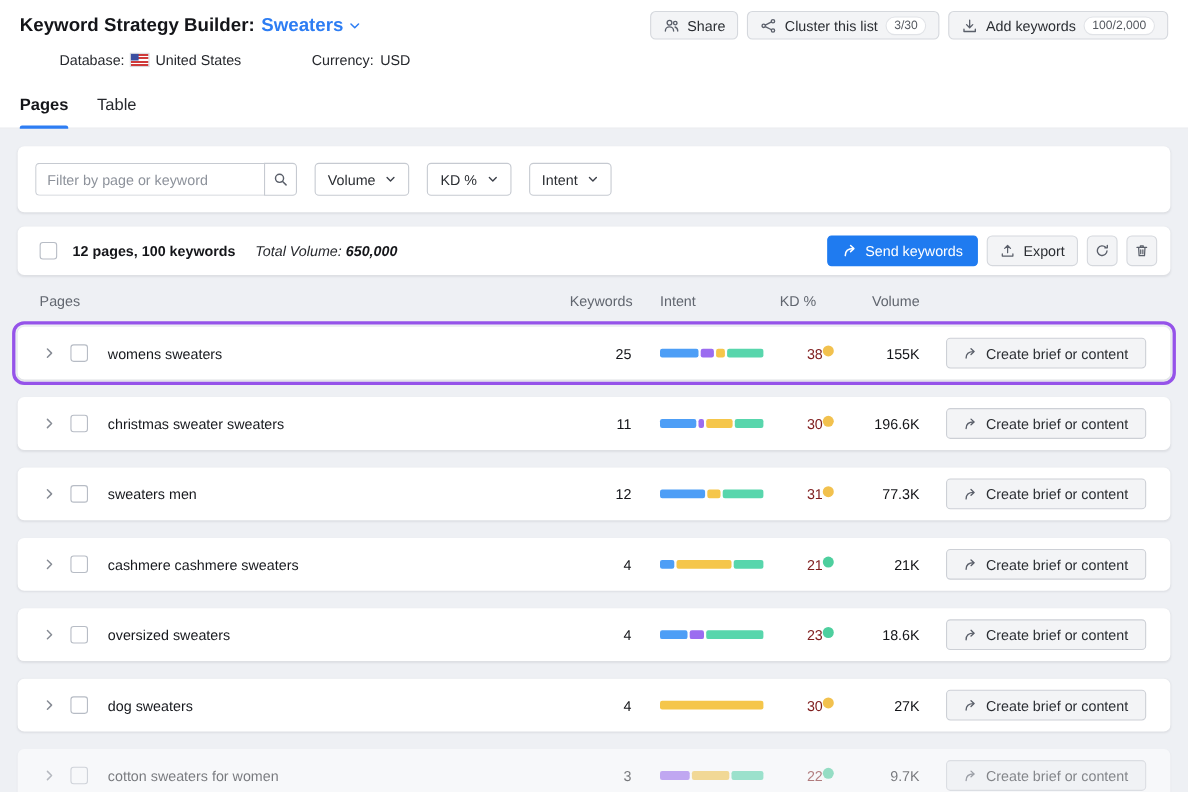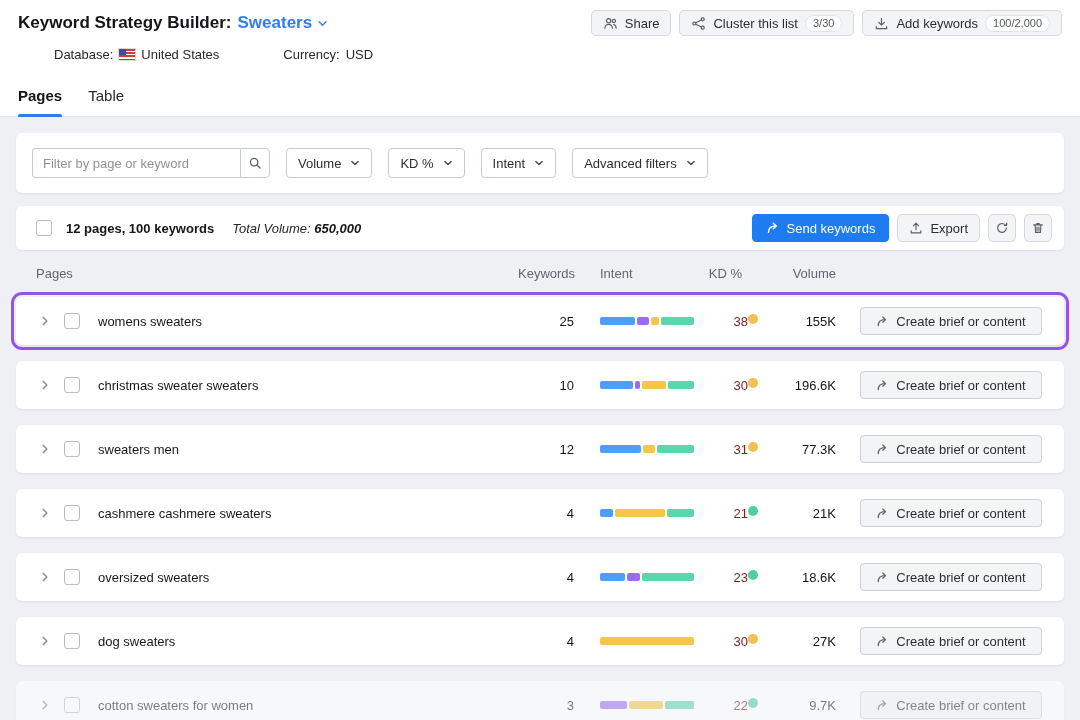--- a/index.html
+++ b/index.html
@@ -205,28 +205,20 @@
         </span>
     </button>
     <button class="dd">
       <span>Intent</span>
       <span>
           <svg width="10" height="10" viewBox="0 0 16 16">
             <path d="M3 5.5l5 5 5-5" fill="none" stroke="#3c4049" stroke-width="2" stroke-linecap="round" stroke-linejoin="round"></path>
           </svg>
         </span>
     </button>
-    <button class="dd">
-      <span>Advanced filters</span>
-      <span>
-          <svg width="10" height="10" viewBox="0 0 16 16">
-            <path d="M3 5.5l5 5 5-5" fill="none" stroke="#3c4049" stroke-width="2" stroke-linecap="round" stroke-linejoin="round"></path>
-          </svg>
-        </span>
-    </button>
   </div>
 
   <div class="card summary-card">
     <span class="checkbox"></span>
     <span class="sum-sel">12 pages, 100 keywords</span>
     <span class="sum-vol">
       <span>Total Volume:</span>
       <b>650,000</b>
     </span>
     <span class="spacer"></span>
@@ -307,21 +299,21 @@
   </div>
 
   <div class="card row-card">
     <span class="expand-chevron">
       <svg width="12" height="12" viewBox="0 0 16 16">
             <path d="M5.5 3l5 5-5 5" fill="none" stroke="#878c95" stroke-width="1.8" stroke-linecap="round" stroke-linejoin="round"></path>
           </svg>
     </span>
     <span class="checkbox"></span>
     <span class="page-name">christmas sweater sweaters</span>
-    <span class="kw-count">10</span>
+    <span class="kw-count">11</span>
     <span class="intent-bar">
           <span class="seg" style="width: 37%; background: rgb(77, 158, 246);"></span>
           <span class="seg" style="width: 6%; background: rgb(155, 108, 240);"></span>
           <span class="seg" style="width: 27%; background: rgb(245, 198, 74);"></span>
           <span class="seg" style="width: 30%; background: rgb(88, 214, 172);"></span>
         </span>
     <span class="kd-cell">
       <span>30</span>
       <span class="kd-dot" style="background: rgb(242, 193, 78);"></span>
     </span>

